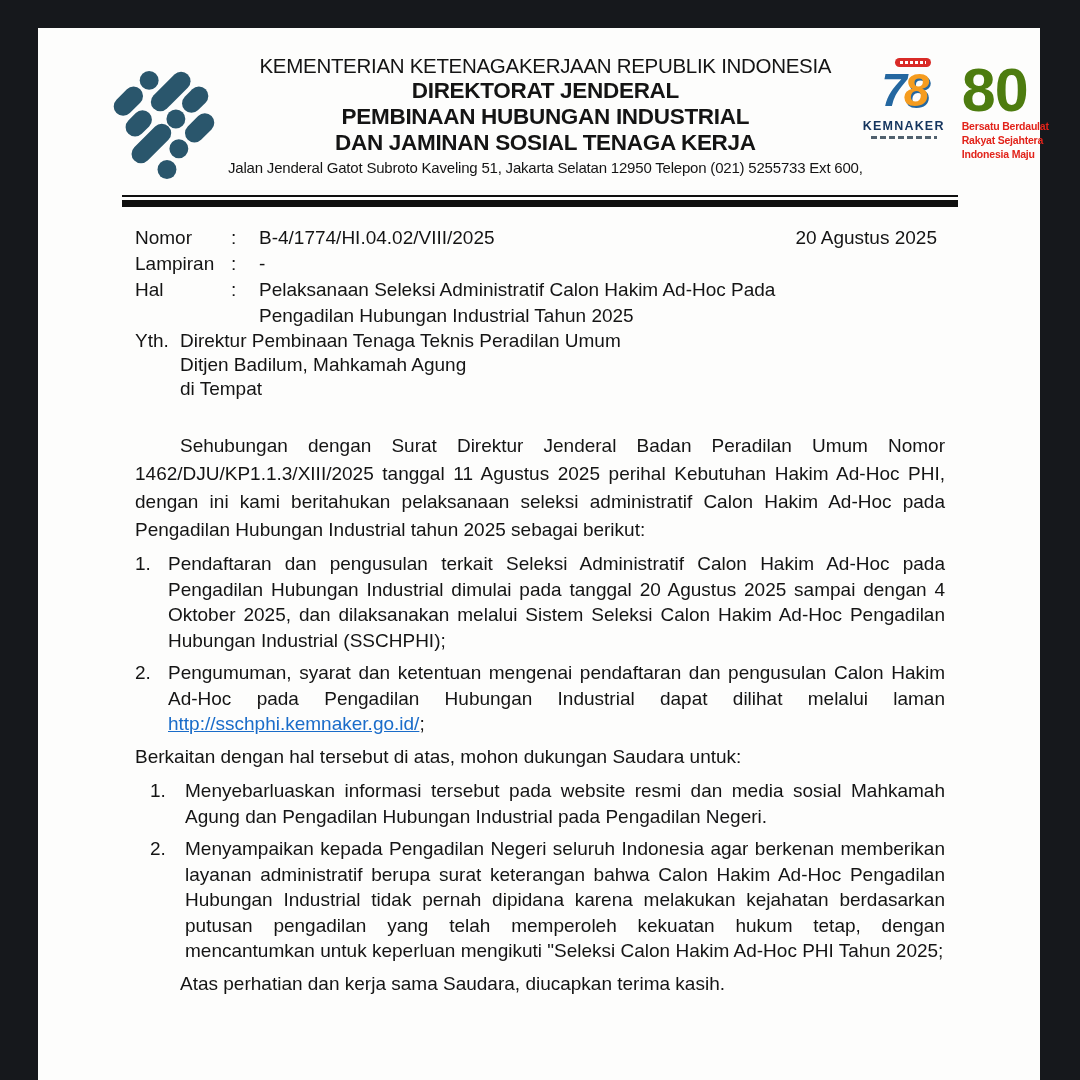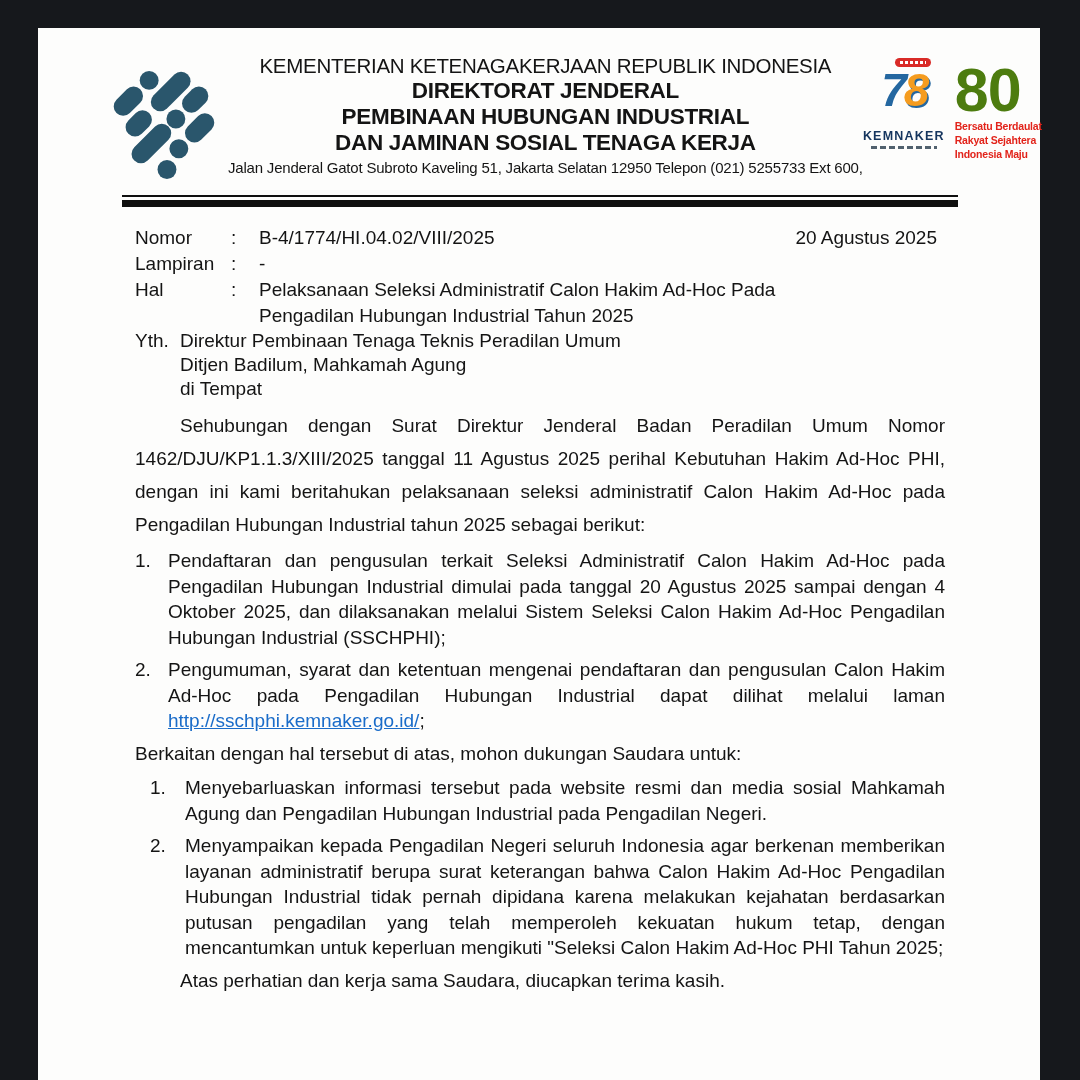--- a/index.html
+++ b/index.html
@@ -30,41 +30,41 @@
   }
   .directorate-line {
     font-size: 22.5px; font-weight: bold; letter-spacing: -0.3px;
     line-height: 26px; white-space: nowrap;
   }
   .address-line {
     font-size: 15px; line-height: 18px; letter-spacing: -0.2px;
     margin-top: 3px; white-space: nowrap;
   }
   .address-line + .address-line { margin-top: 0; }
-  .head-right { flex: 0 0 auto; display: flex; gap: 10px; margin-top: 10px; }
+  .head-right { flex: 0 0 auto; display: flex; gap: 17px; margin-top: 10px; }
   .logo78 { width: 82px; text-align: center; position: relative; }
   .hut-badge {
     position: absolute; top: -4px; left: 32px;
     width: 36px; height: 9px; border-radius: 5px;
     background: #d92b27;
   }
   .hut-badge::after {
     content: ""; display: block; margin: 3px auto 0 auto;
     width: 26px; height: 2.5px;
     background: repeating-linear-gradient(90deg,#ffffff 0 3px, transparent 3px 5px);
   }
   .num78 {
     font-size: 46px; font-weight: bold; letter-spacing: -3px;
     line-height: 56px; font-style: italic;
   }
   .num78 .seven { color: #2467a0; }
   .num78 .eight { color: #f59c1f; text-shadow: 1.5px 1.5px 0 #2467a0; }
   .brand78 {
     font-size: 12.5px; font-weight: bold; color: #15355e;
-    letter-spacing: 1.2px; margin-top: 11px; text-align: right;
+    letter-spacing: 1.2px; margin-top: 1px;
   }
   .tagline78 {
     margin: 3px auto 0 auto; width: 66px; height: 3px;
     background: repeating-linear-gradient(90deg,#51616e 0 6px, transparent 6px 9px);
   }
   .logo80 { width: 88px; text-align: left; }
   .num80 {
     font-size: 61px; font-weight: 800; color: #4d7c0f;
     letter-spacing: -1px; line-height: 56px;
   }
@@ -82,24 +82,24 @@
   
   .content { margin: 18px 95px 0 97px; font-size: 19px; }
   .meta { position: relative; }
   .meta-row { display: grid; grid-template-columns: 96px 28px 1fr; line-height: 26px; }
   .meta-value.hal { max-width: 545px; }
   .letter-date { position: absolute; right: 8px; top: 0; line-height: 26px; }
   .recipient { line-height: 24px; }
   .recipient .row1 .salutation { display: inline-block; width: 45px; }
   .recipient .indented { padding-left: 45px; }
   .opening {
-    margin-top: 8px;
+    margin-top: 31px;
     text-indent: 45px;
     text-align: justify;
-    line-height: 33px;
+    line-height: 28px;
     margin-bottom: 7px;
   }
   .num-item {
     display: grid; grid-template-columns: 33px 1fr;
     line-height: 25.5px; margin-bottom: 7px;
   }
   .num-item .itext { text-align: justify; }
   .list2 { margin-left: 15px; }
   .list2 .num-item { grid-template-columns: 35px 1fr; }
   .bridge { line-height: 25.5px; margin: 3px 0 9px 0; }

